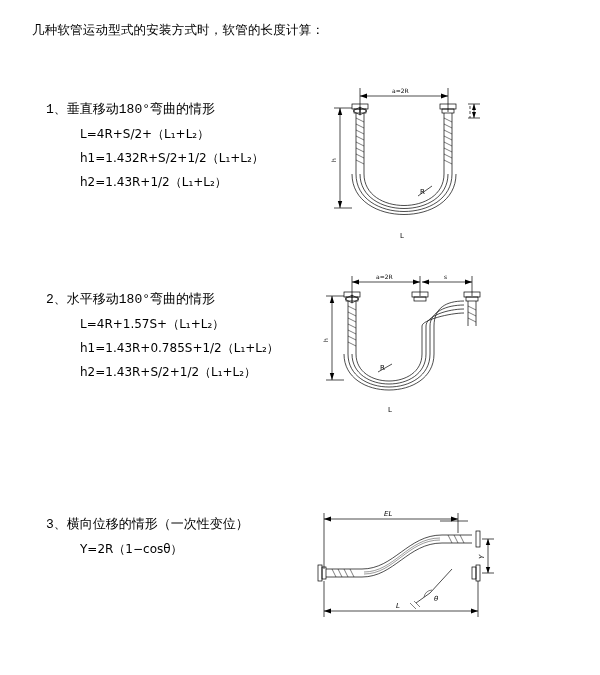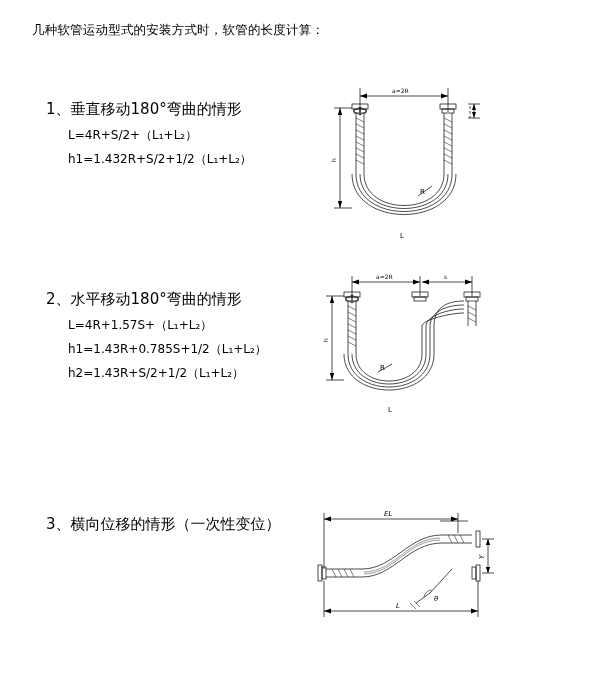--- a/index.html
+++ b/index.html
@@ -37,28 +37,29 @@
   .sec2 { top: 290px; }
   .sec3 { top: 515px; }
 
   .text-col {
     position: absolute;
     left: 46px;
     top: 0;
     width: 260px;
   }
   .sec-title {
-    font-size: 15px;
+    font-size: 13px;
     white-space: nowrap;
     margin-bottom: 10px;
+    font-family: Liberation Mono, monospace;
   }
   .formula {
     font-size: 12px;
     white-space: nowrap;
-    margin: 0 0 10px 22px;
+    margin: 0 0 10px 34px;
     line-height: 1.15;
   }
   .fig {
     position: absolute;
     top: -22px;
     left: 300px;
   }
   .sec3 .fig {
     top: -8px;
     left: 290px;
@@ -70,20 +71,21 @@
 
 <div class="page">
 
   <div class="intro">几种软管运动型式的安装方式时，软管的长度计算：</div>
 
   <div class="section sec1">
     <div class="text-col">
       <div class="sec-title">1、垂直移动180°弯曲的情形</div>
       <div class="formula">L=4R+S/2+（L₁+L₂）</div>
       <div class="formula">h1=1.432R+S/2+1/2（L₁+L₂）</div>
+      <div class="formula">h2=1.43R+1/2（L₁+L₂）</div>
     </div>
     <div class="fig">
       <svg width="200" height="190" viewBox="0 0 200 190" xmlns="http://www.w3.org/2000/svg">
         <g stroke="#000" fill="none" stroke-width="0.7">
 
           <line x1="60" y1="18" x2="148" y2="18"></line>
           <path d="M60 18 l7 -2.5 v5 z" fill="#000" stroke="none"></path>
           <path d="M148 18 l-7 -2.5 v5 z" fill="#000" stroke="none"></path>
           <line x1="60" y1="10" x2="60" y2="34"></line>
           <line x1="148" y1="10" x2="148" y2="34"></line>
@@ -221,20 +223,21 @@
 
           <text x="88" y="144" font-size="7" fill="#000" stroke="none" font-family="DejaVu Sans, sans-serif">L</text>
         </g>
       </svg>
     </div>
   </div>
 
   <div class="section sec3">
     <div class="text-col">
       <div class="sec-title">3、横向位移的情形（一次性变位）</div>
+      <div class="formula">Y=2R（1−cosθ）</div>
     </div>
     <div class="fig">
       <svg width="220" height="130" viewBox="0 0 220 130" xmlns="http://www.w3.org/2000/svg">
         <g stroke="#000" fill="none" stroke-width="0.7">
 
           <line x1="34" y1="12" x2="168" y2="12"></line>
           <path d="M34 12 l7 -2.5 v5 z" fill="#000" stroke="none"></path>
           <path d="M168 12 l-7 -2.5 v5 z" fill="#000" stroke="none"></path>
           <text x="94" y="9" font-size="7" fill="#000" stroke="none" font-family="DejaVu Sans, sans-serif">EL</text>
           <line x1="34" y1="6" x2="34" y2="62"></line>

